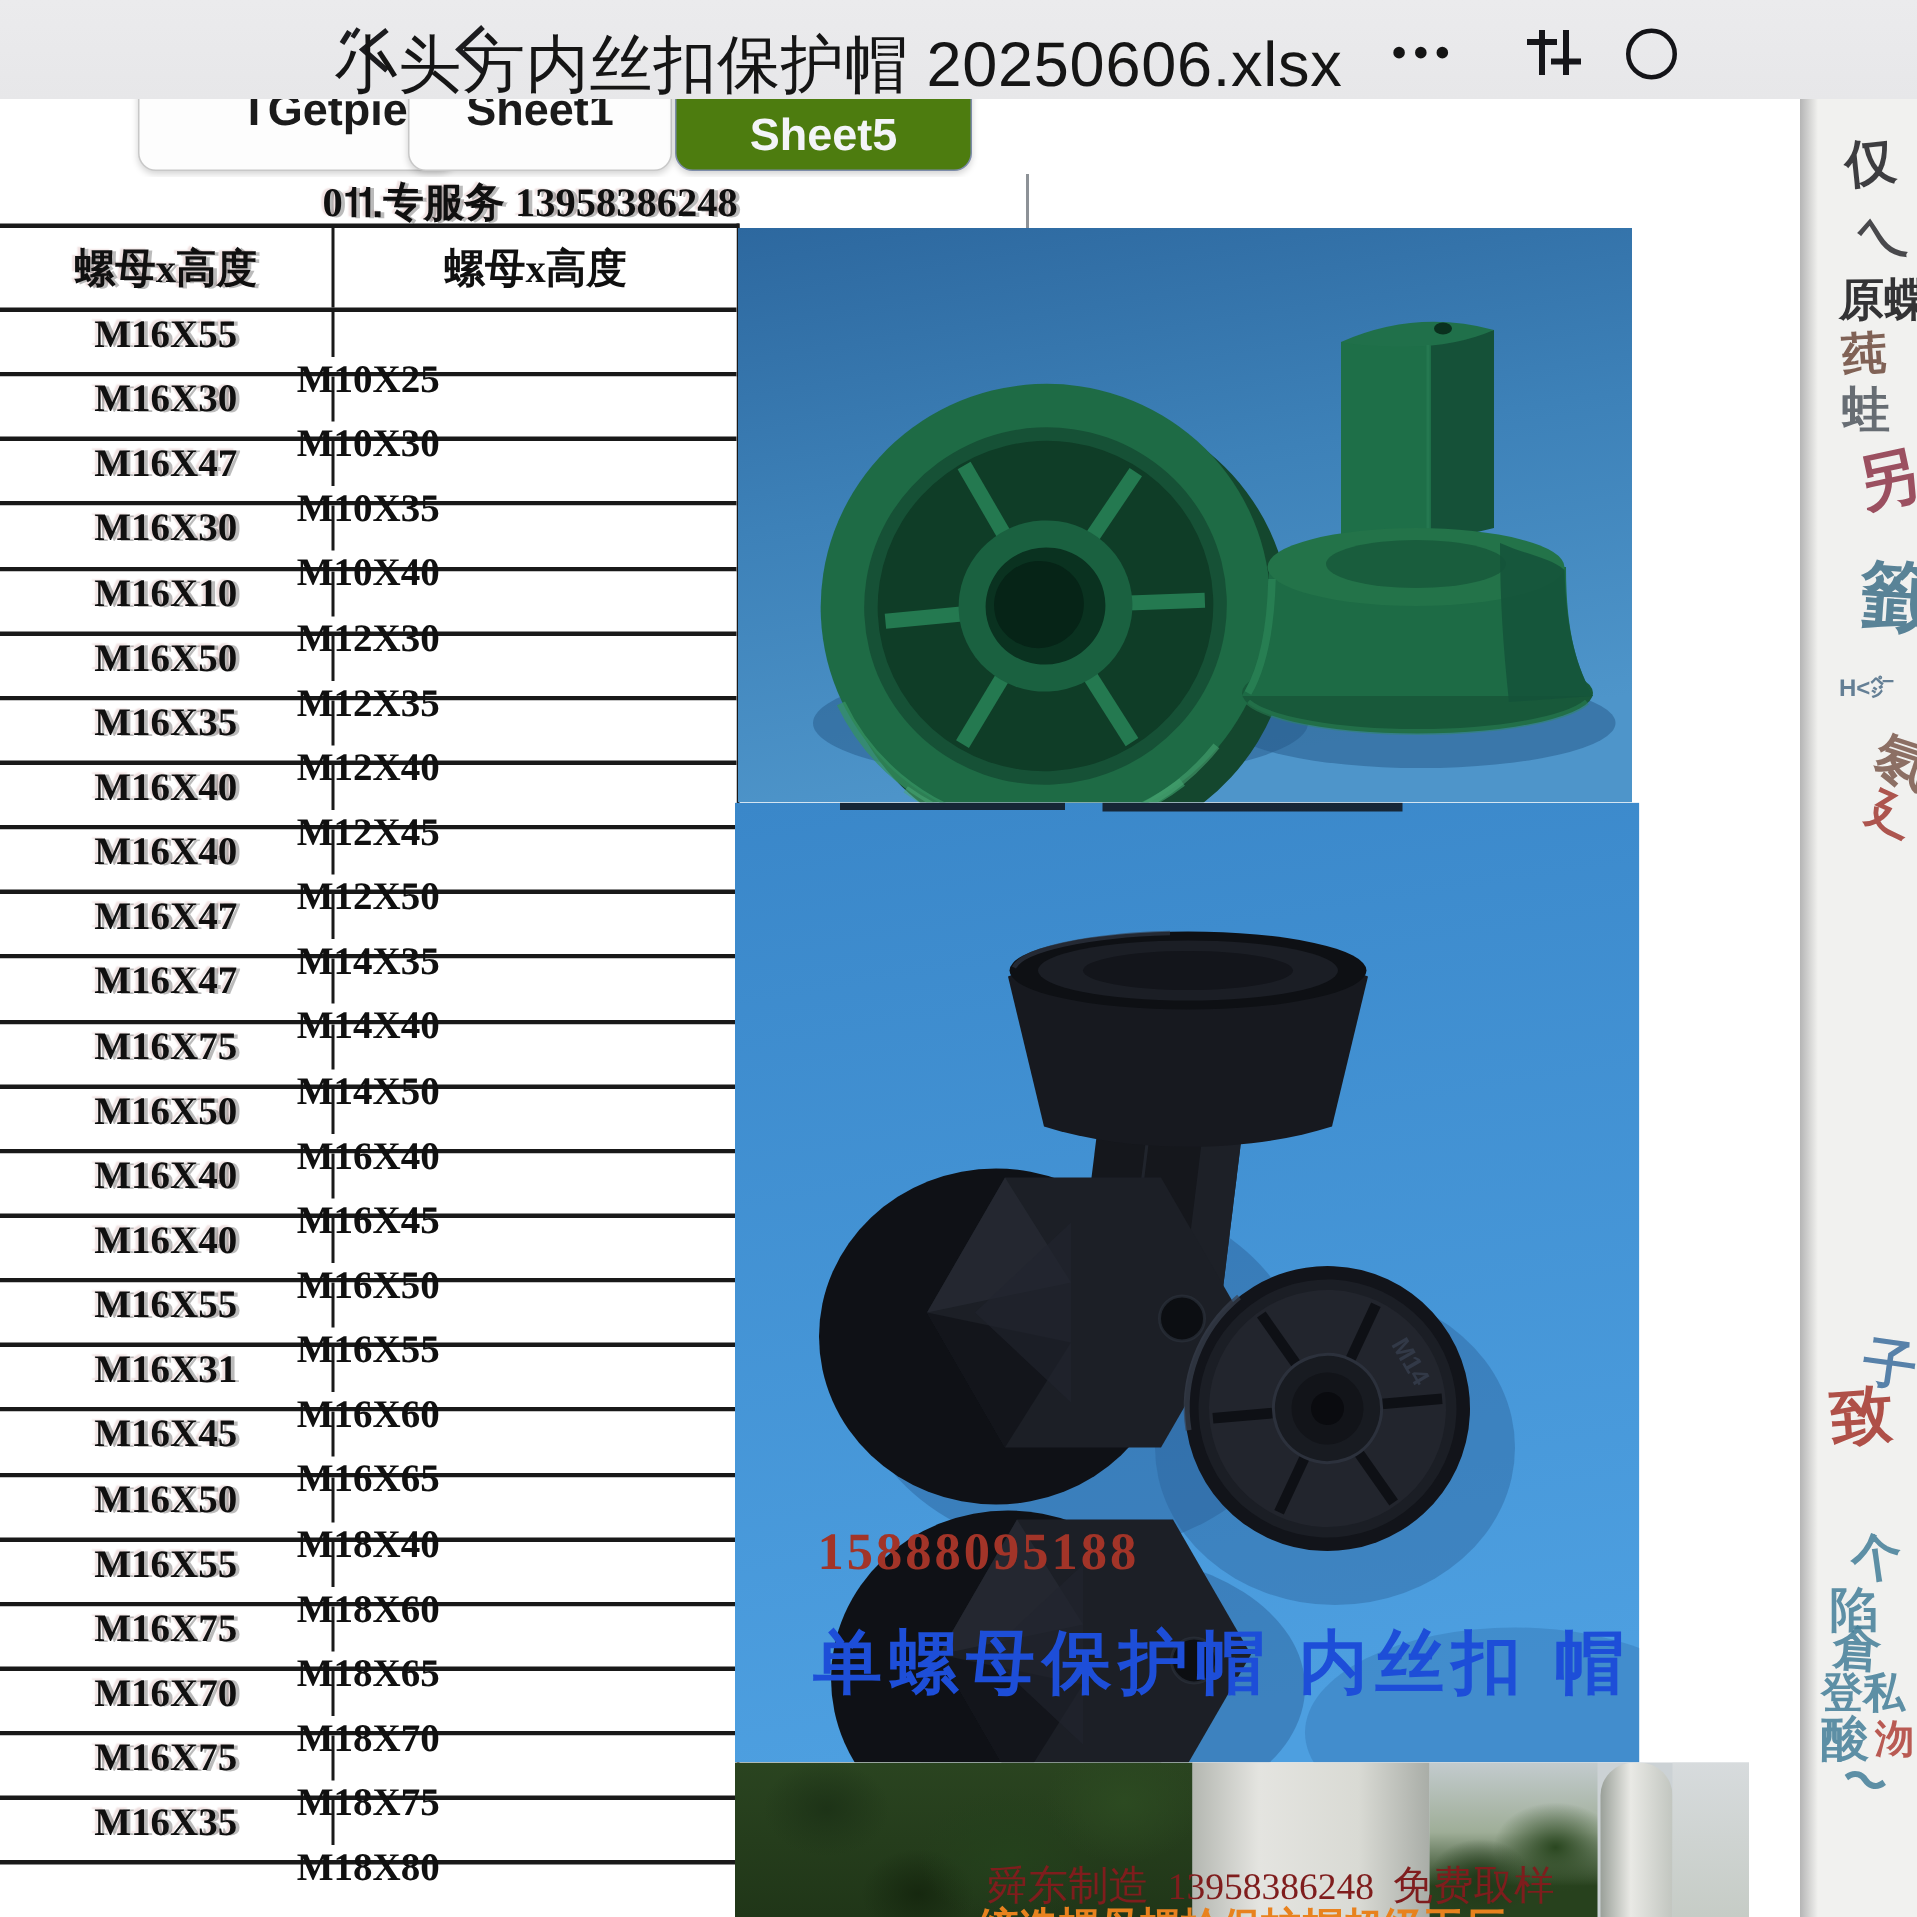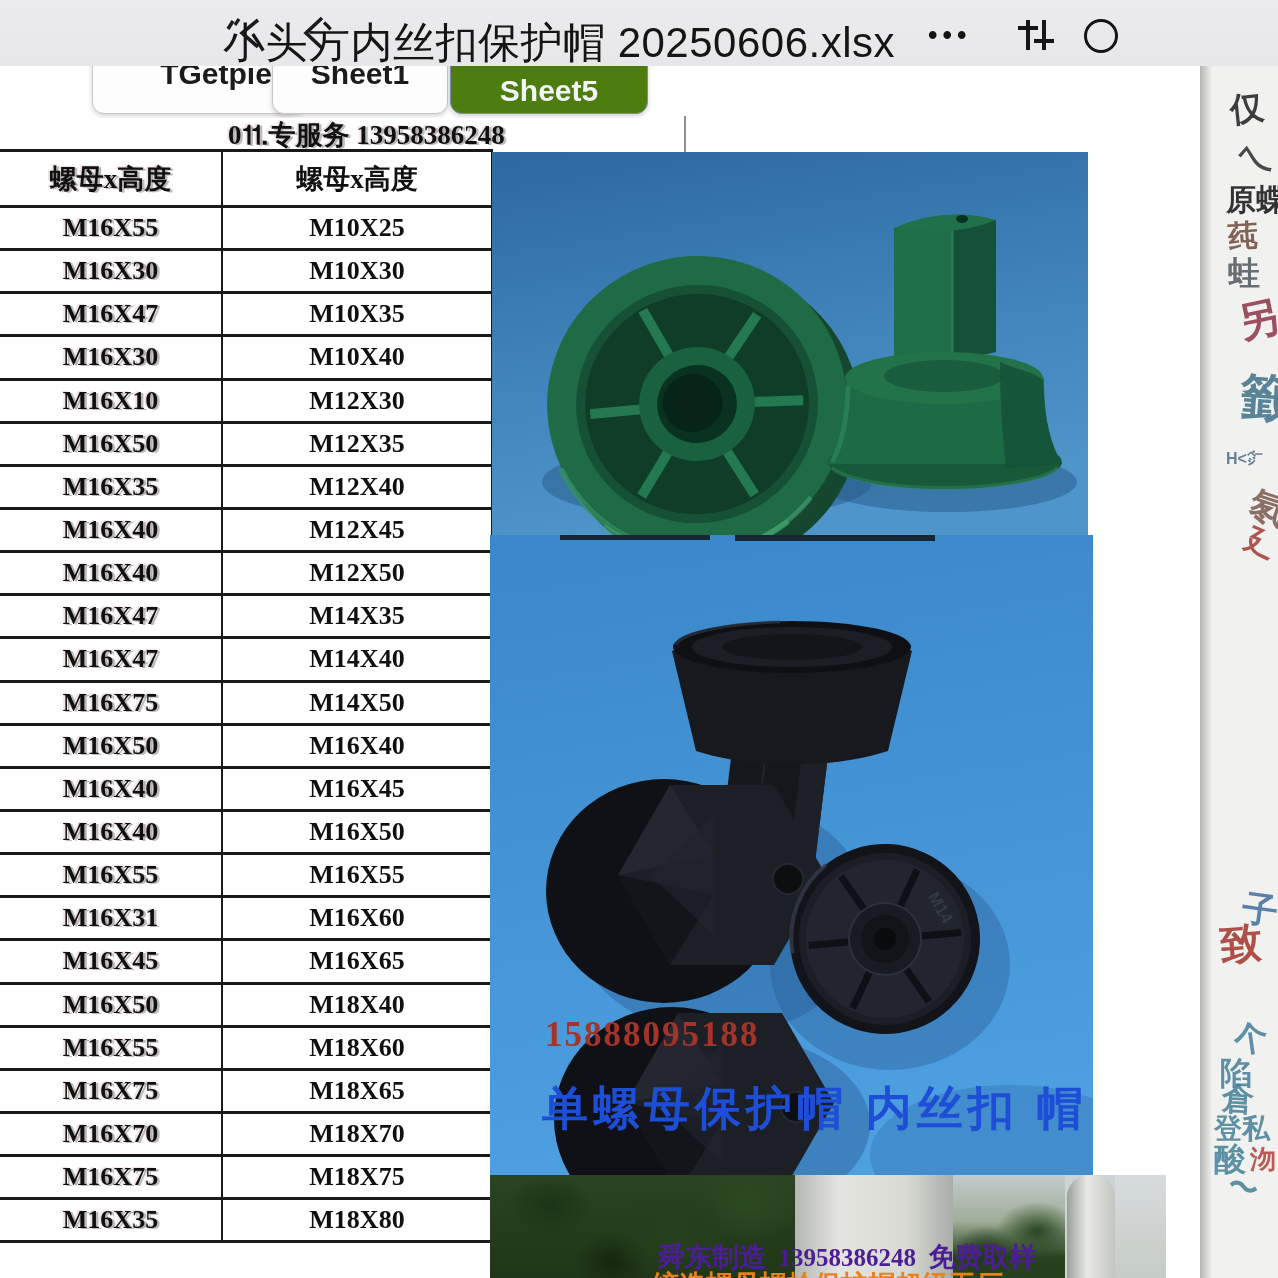--- a/index.html
+++ b/index.html
@@ -22,31 +22,31 @@
              border:1px solid #c8c8c8;box-shadow:0 2px 5px rgba(0,0,0,0.18);
              display:flex;align-items:center;justify-content:center;}
   .sheet-tab .lbl{font-size:30px;font-weight:bold;color:#1b1b1b;line-height:44px;height:44px;margin-top:-16px;}
   .sheet-tab.active{background:#4d7c0f;border-color:#7d8caa;align-items:flex-end;}
   .sheet-tab.active .lbl{color:#f3f4f8;}
   .tab1{left:92px;width:174px;padding-left:36px;}
   .tab2{left:272px;width:174px;}
   .tab3{left:450px;width:196px;}
 
   
-  .service{position:absolute;left:228px;top:117px;font-family:"Liberation Serif",serif;
+  .service{position:absolute;left:215px;top:117px;font-family:"Liberation Serif",serif;
            font-weight:bold;font-size:27px;color:#101010;}
   .vline{position:absolute;left:684px;top:116px;width:2px;height:36px;background:#8d9297;}
 
   
   .tbl{position:absolute;left:-2px;top:149px;width:495px;box-sizing:border-box;
        border-left:2.5px solid #191919;border-right:2.5px solid #191919;border-top:3px solid #191919;
        font-family:"Liberation Serif",serif;}
   .hrow,.trow{display:flex;box-sizing:border-box;border-bottom:3px solid #191919;background:#ffffff;}
   .hrow{height:56px;}
-  .trow{height:43.15px;}
+  .trow{height:43.15px;flex-direction:column;}
   .cell{display:flex;align-items:center;justify-content:center;box-sizing:border-box;
         font-weight:bold;color:#101010;}
   .c1{width:223px;border-right:2.5px solid #191919;font-size:26px;}
   .c2{flex:1;font-size:26px;}
   .hrow .cell{font-size:27px;}
   .ghost{text-shadow:2.5px 0.5px 0 rgba(30,30,30,0.30), -2px -1px 1px rgba(150,40,40,0.14);
          filter:blur(0.2px);}
 
   
   .photoA{position:absolute;left:492px;top:152px;width:596px;height:383px;overflow:hidden;}
@@ -68,21 +68,21 @@
            background:linear-gradient(90deg,#b4b7b1,#e4e4e0 28%,#d9dad4 70%,#a9ada7);}
   .trees2{position:absolute;left:463px;top:0;width:112px;height:103px;
           background:
            radial-gradient(45px 35px at 30% 75%, #1f3818 0%, rgba(31,56,24,0) 75%),
            radial-gradient(55px 40px at 75% 55%, #2a4720 0%, rgba(42,71,32,0) 75%),
            linear-gradient(#c3cbce 0%,#9fae98 45%,#27411d 80%);}
   .poleR{position:absolute;left:577px;top:0;width:48px;height:103px;border-radius:22px 22px 0 0;
          background:linear-gradient(90deg,#9aa099,#e9e9e5 42%,#c2c6c0);}
   .skyR{position:absolute;left:625px;top:0;width:51px;height:103px;
         background:linear-gradient(#d7dbdd,#c6ccc6);}
-  .photoC-line1{position:absolute;left:168px;top:64px;white-space:nowrap;color:#4c1d95;font-weight:bold;}
+  .photoC-line1{position:absolute;left:168px;top:64px;white-space:nowrap;color:#7f1d1d;font-weight:normal;}
   .photoC-line1 .brand{font-size:27px;}
   .photoC-line1 .num{font-family:"Liberation Serif",serif;font-size:25px;margin:0 8px;}
   .photoC-line1 .offer{font-size:27px;}
   .photoC-line2{position:absolute;left:162px;top:92px;font-size:27px;font-weight:bold;color:#e8821e;white-space:nowrap;}
 
   
   .sidebar{position:absolute;left:1200px;top:66px;width:78px;height:1212px;background:#f1f1ef;overflow:hidden;}
   .sidebar-shadow{position:absolute;left:0;top:0;width:12px;height:100%;
                   background:linear-gradient(90deg,#b5b5b5,rgba(238,238,238,0));}
   .hand-mark{position:absolute;font-family:"Liberation Sans",sans-serif;font-weight:bold;

